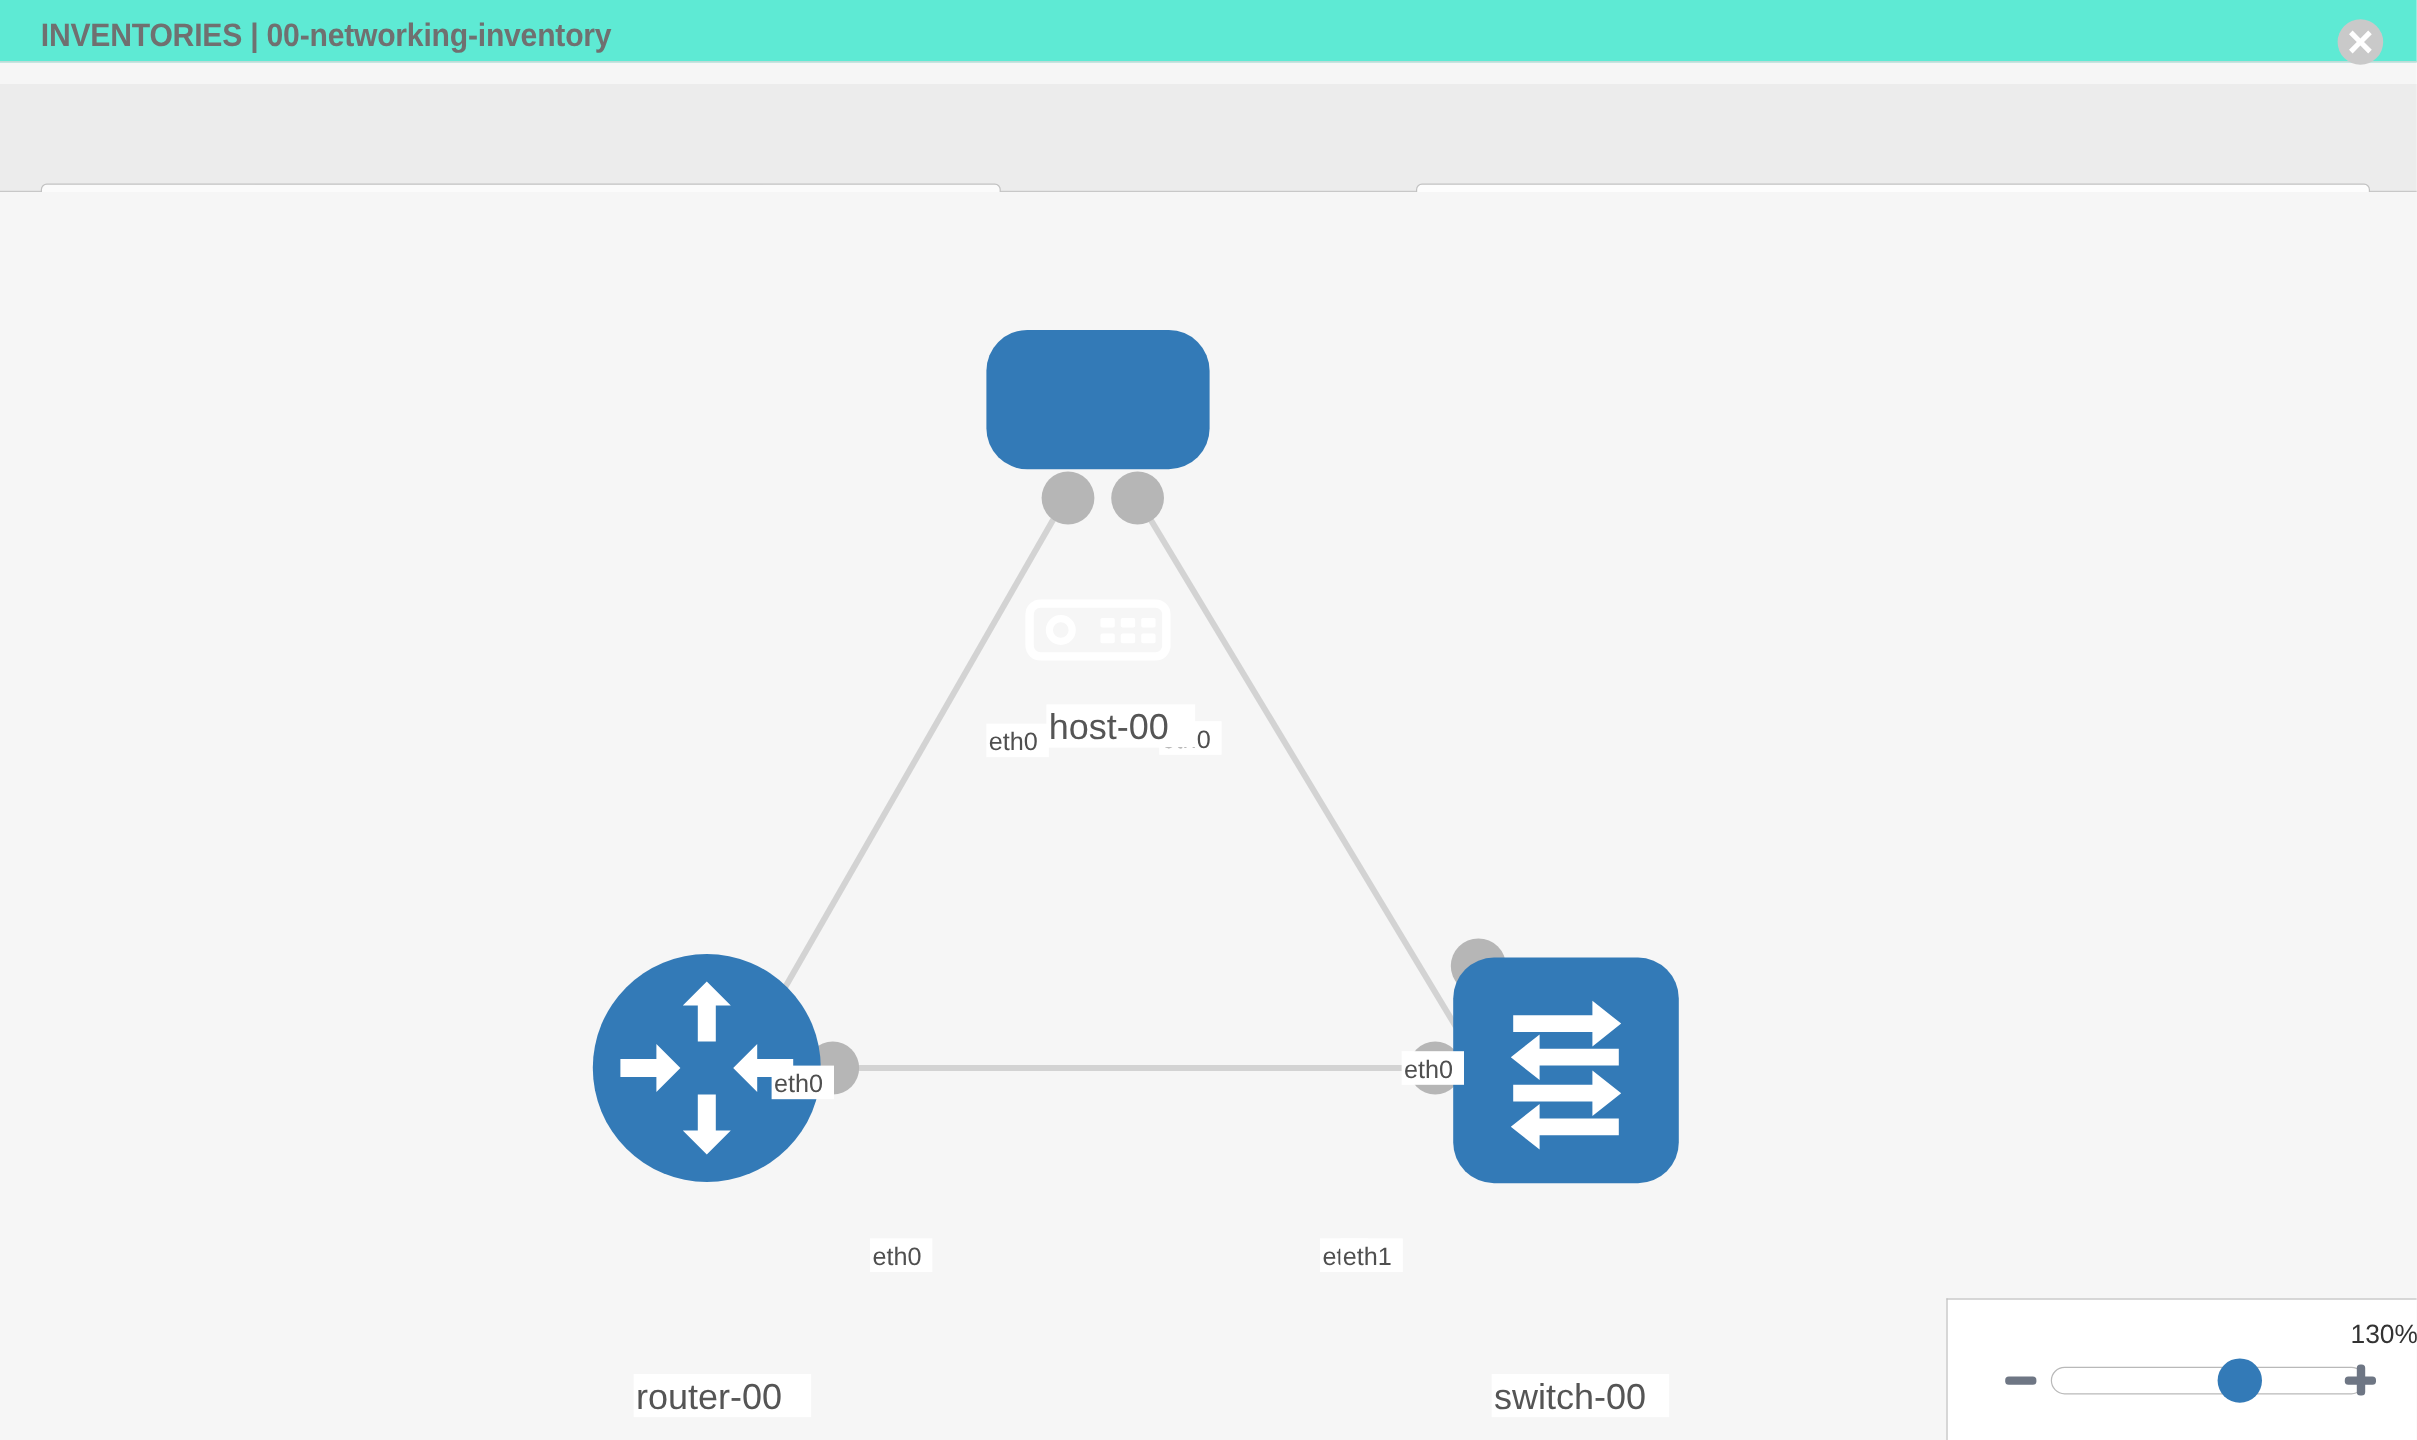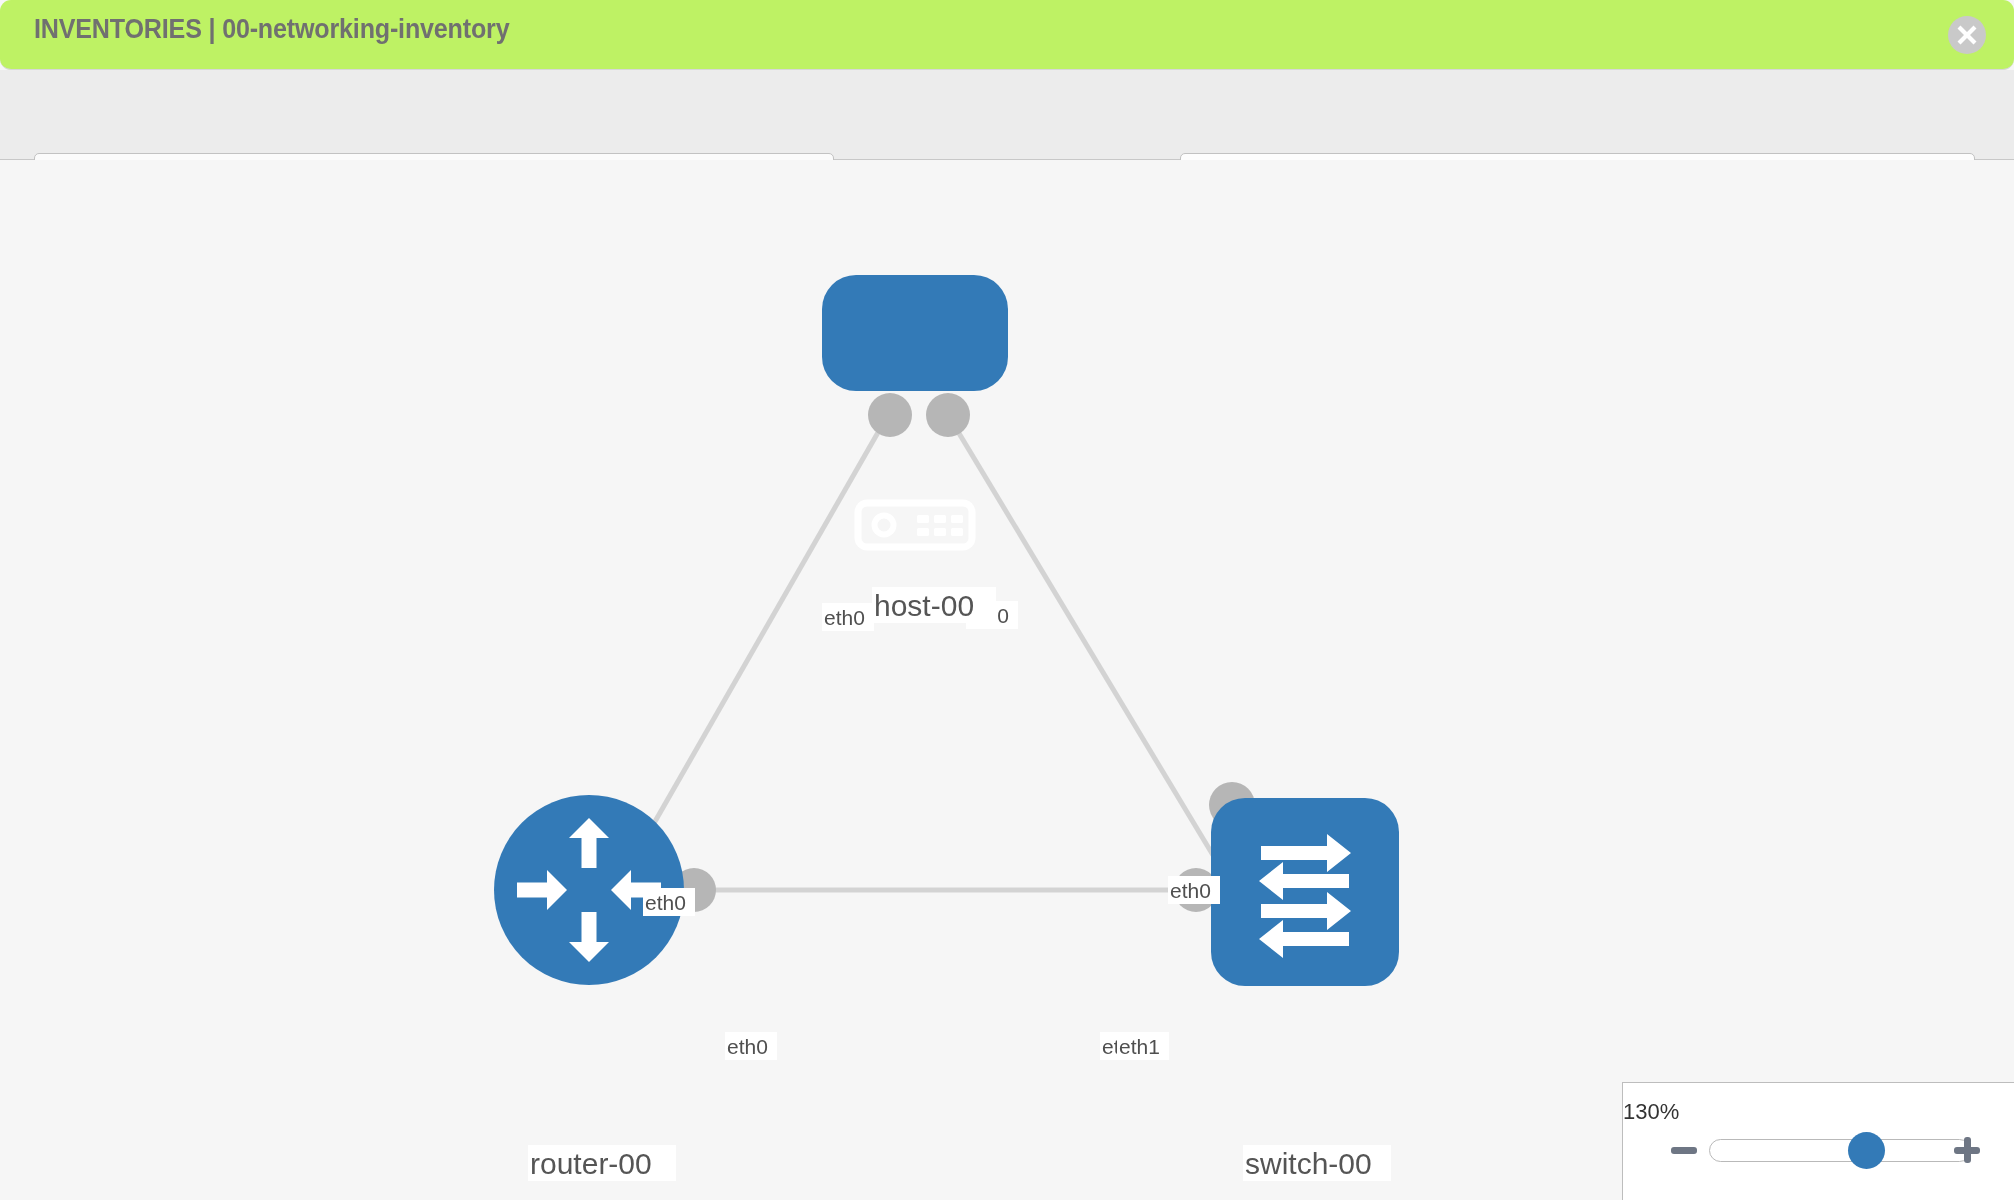--- a/index.html
+++ b/index.html
@@ -17,24 +17,23 @@
     width: 2014px;
     height: 1200px;
     background: #f6f6f6;
   }
 
   
   .header {
     position: absolute;
     top: 0; left: 0;
     width: 2014px;
-    height: 70px;
-    background: #bef264;
+    height: 52px;
+    background: #5eead4;
     border-bottom: 1px solid #d7d7d7;
-    border-radius: 11px;
   }
   .header-title {
     position: absolute;
     left: 34px;
     top: 14px;
     font-size: 27px;
     font-weight: bold;
     color: #707070;
     letter-spacing: -0.2px;
     white-space: nowrap;
@@ -165,21 +164,21 @@
     background: #ffffff;
     border: 1px solid #bdbdbd;
     border-right: none;
     border-bottom: none;
   }
   .zoom-value {
     position: absolute;
     top: 16px;
     left: 0;
     width: 392px;
-    text-align: left;
+    text-align: right;
     font-size: 22px;
     color: #333333;
   }
   .zoom-minus {
     position: absolute;
     left: 48px;
     top: 64px;
     width: 26px;
     height: 7px;
     border-radius: 3px;

